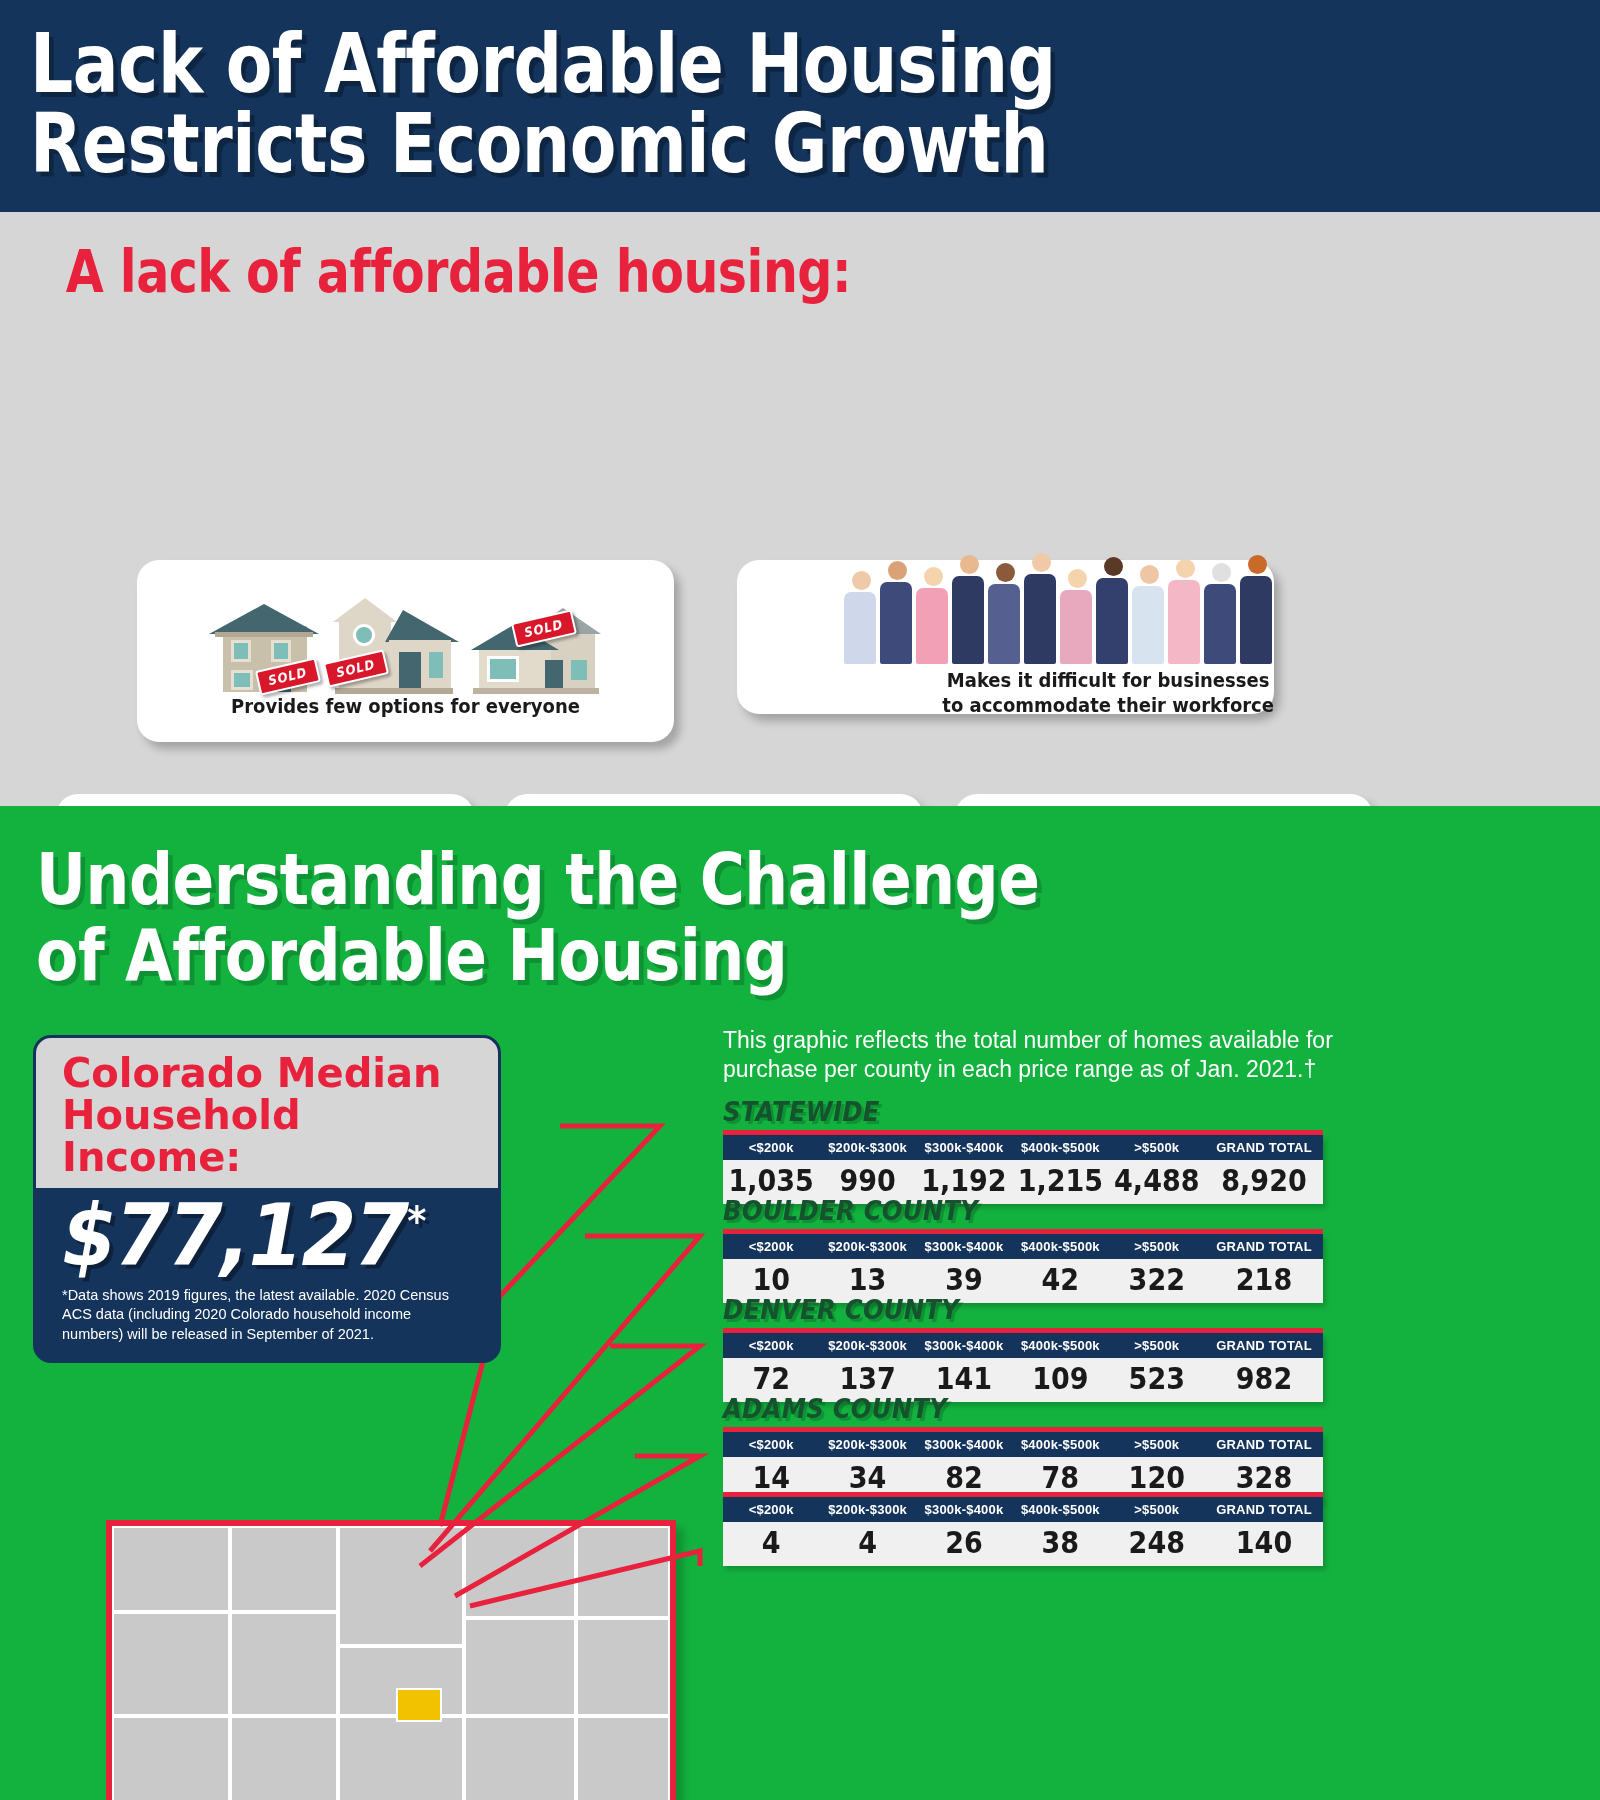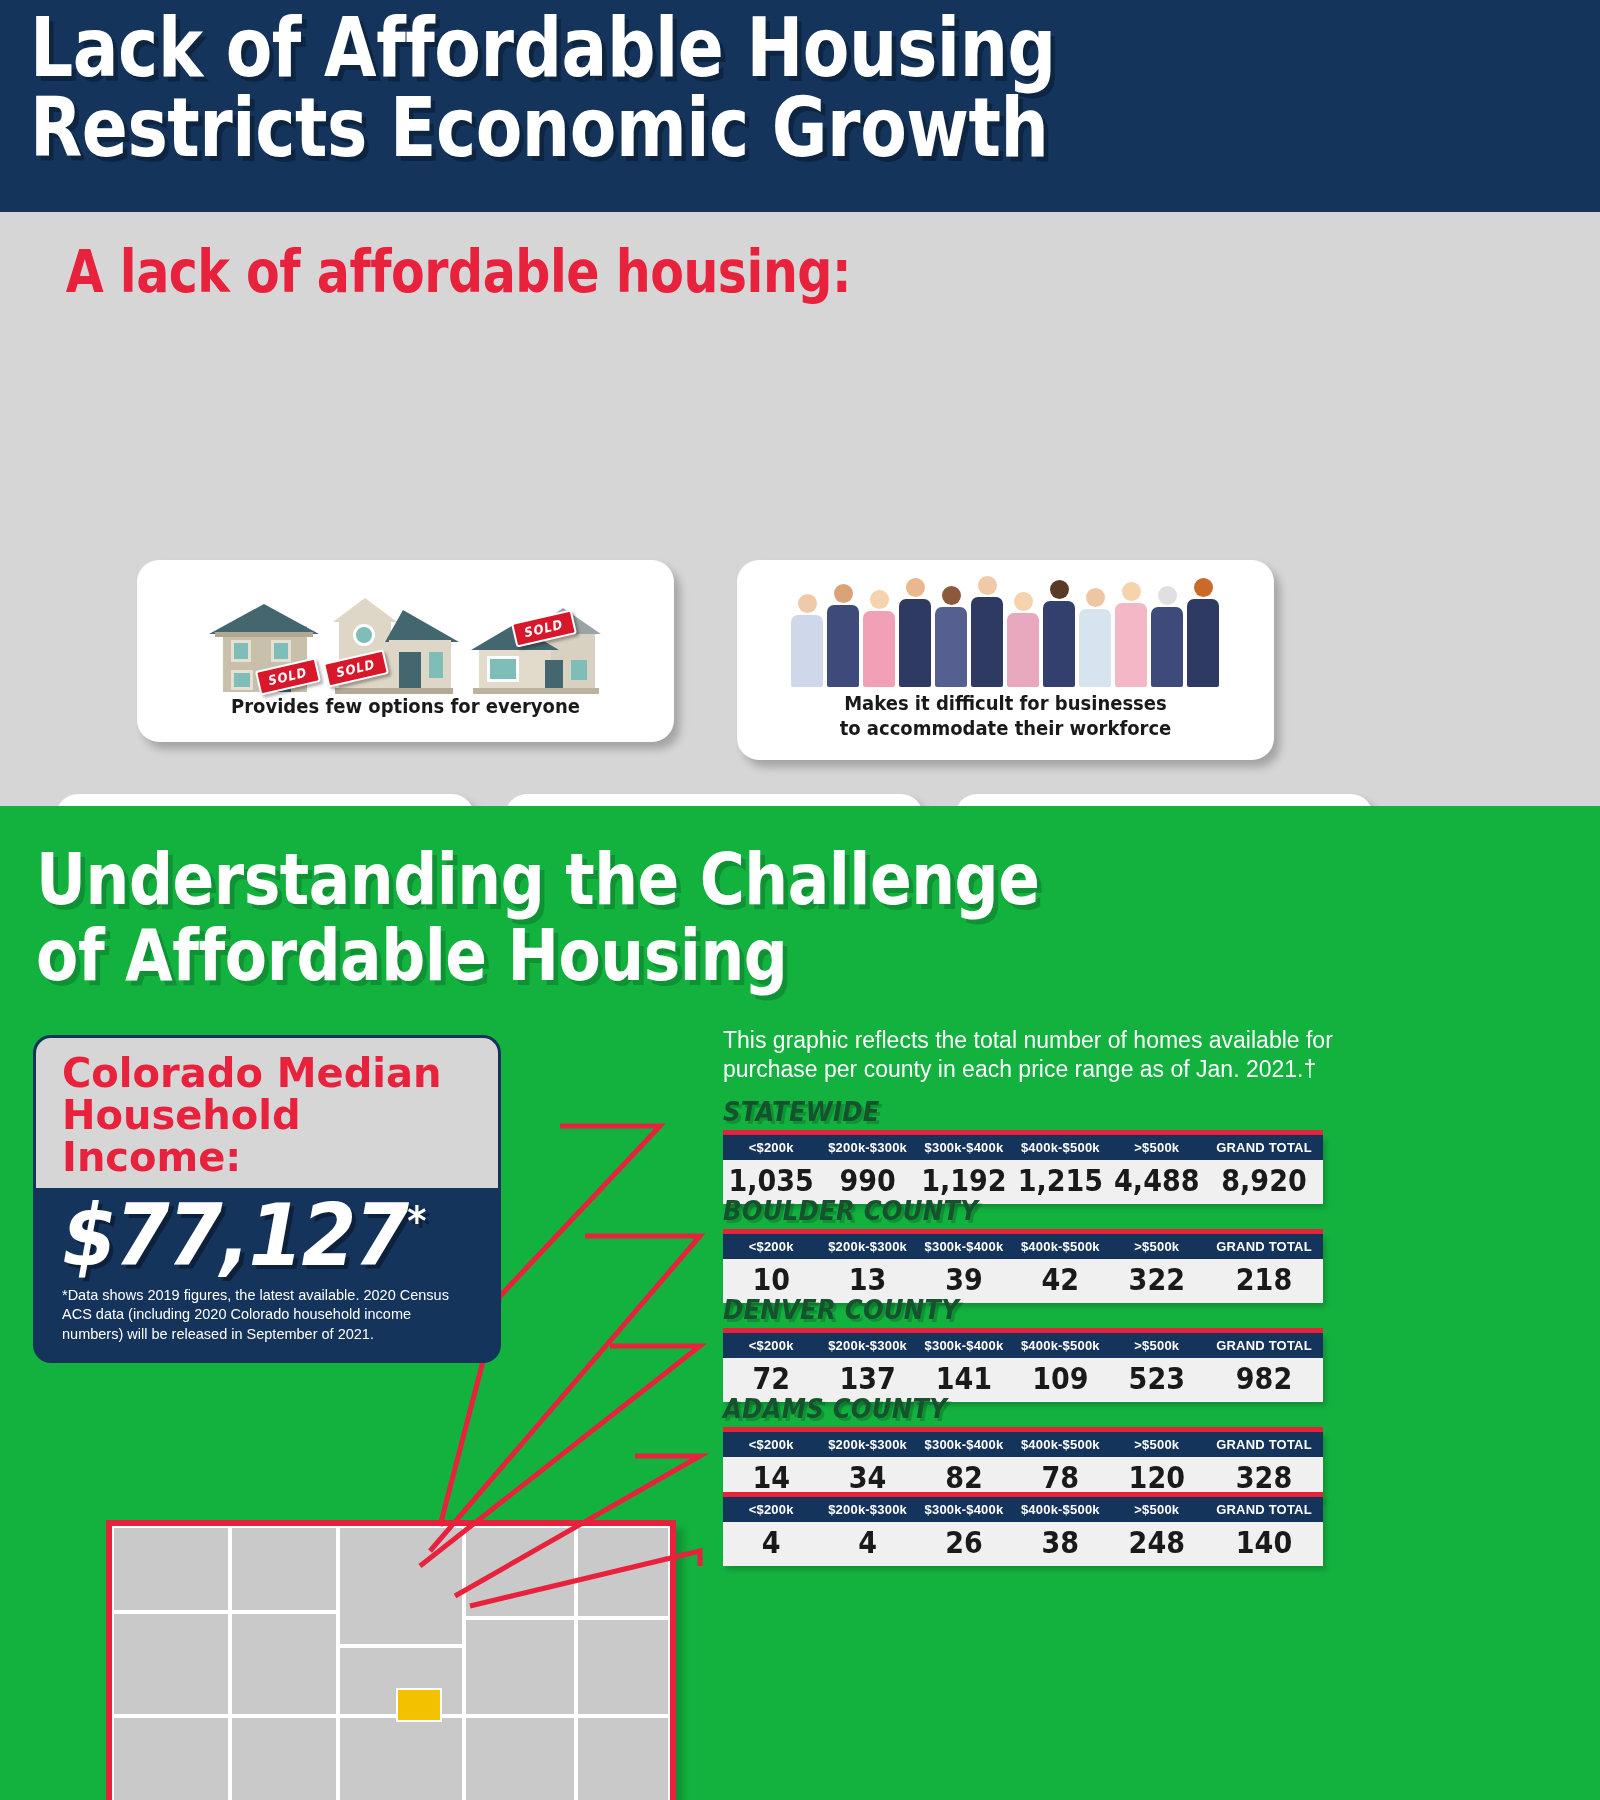--- a/index.html
+++ b/index.html
@@ -8,21 +8,21 @@
     font-family:"Liberation Sans", sans-serif;
     background:#d6d6d6;
     position:relative;
     overflow:hidden;
   }
 
   
   .header {
     background:#14345c;
     height:212px;
-    padding:8px 30px 0 30px;
+    padding:24px 30px 0 30px;
     overflow:hidden;
   }
   .header h1 {
     font-family:"DejaVu Sans Condensed","Liberation Sans Narrow","Liberation Sans",sans-serif;
     color:#ffffff;
     font-size:82px;
     line-height:0.97;
     font-weight:bold;
     letter-spacing:-0.5px;
     text-shadow:5px 5px 0 rgba(0,0,0,0.28);
@@ -62,21 +62,21 @@
     font-family:"DejaVu Sans Condensed","Liberation Sans Narrow","Liberation Sans",sans-serif;
     font-weight:bold;
     color:#1a1a1a;
     font-size:20px;
     line-height:1.25;
     text-align:center;
   }
   .cap.left { text-align:left; }
 
   #card-houses { left:137px; top:348px; width:537px; height:182px; flex-direction:column; }
-  #card-people { left:737px; top:348px; width:537px; height:200px; flex-direction:column; }
+  #card-people { left:737px; top:348px; width:537px; height:154px; flex-direction:column;align-items:flex-end; }
   #card-piggy  { left:56px;  top:582px; width:418px; height:182px; }
   #card-chart  { left:505px; top:582px; width:418px; height:182px; }
   #card-dollar { left:955px; top:582px; width:418px; height:182px; }
 
   .card-imgrow { display:flex; align-items:flex-end; justify-content:center; gap:14px; height:110px; }
 
   
   .house { position:relative; }
   .sold {
     position:absolute;

